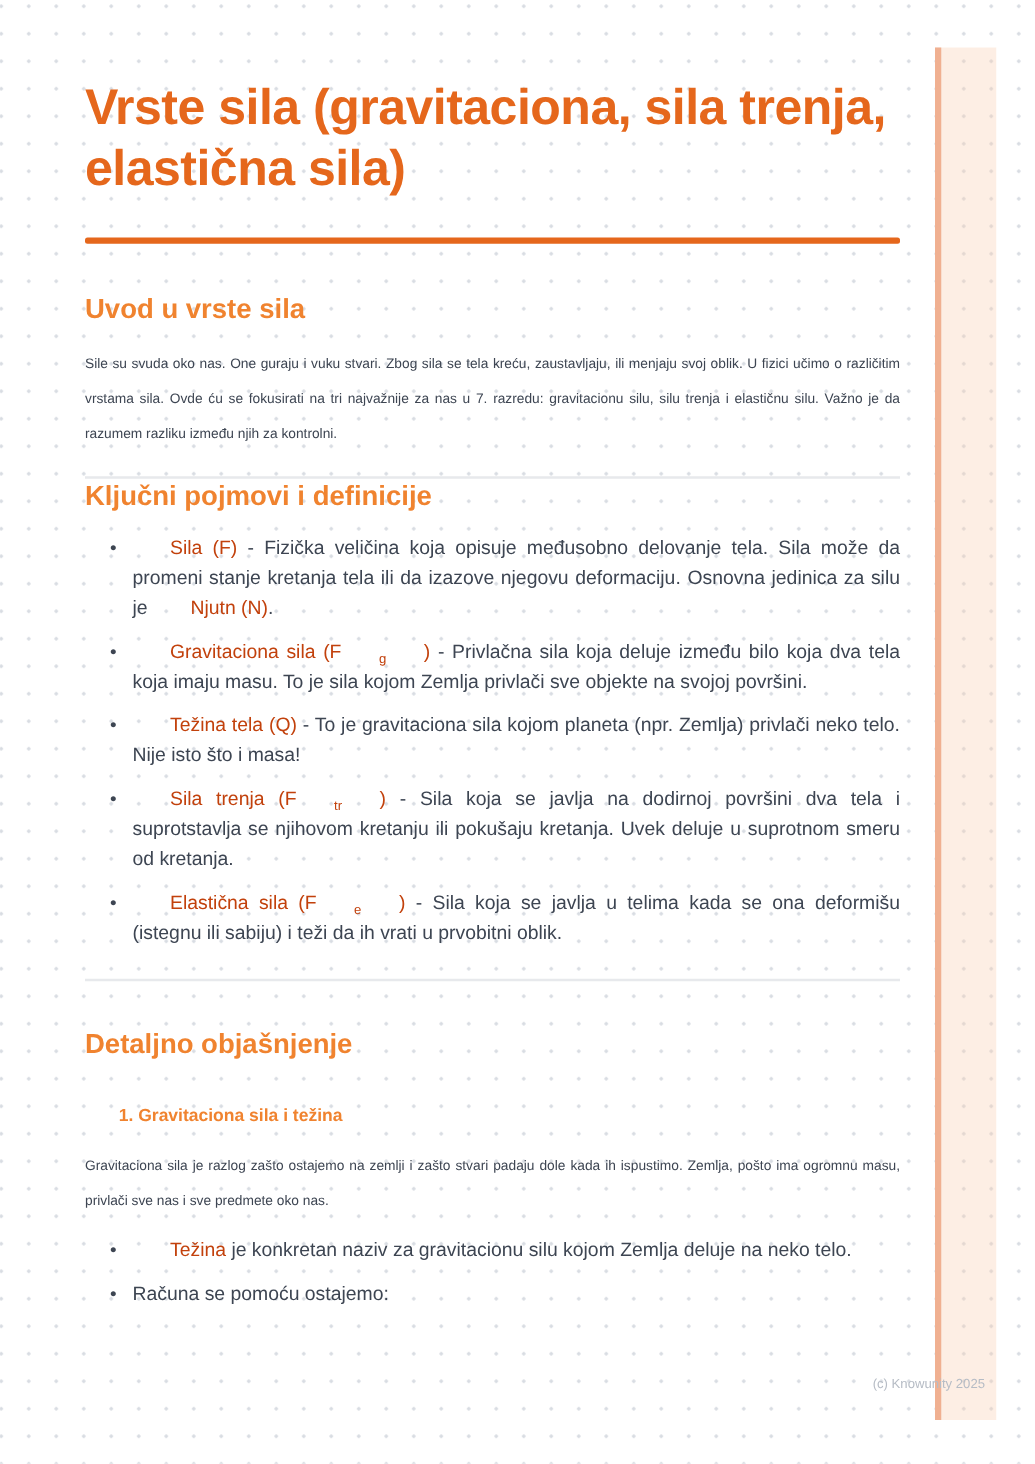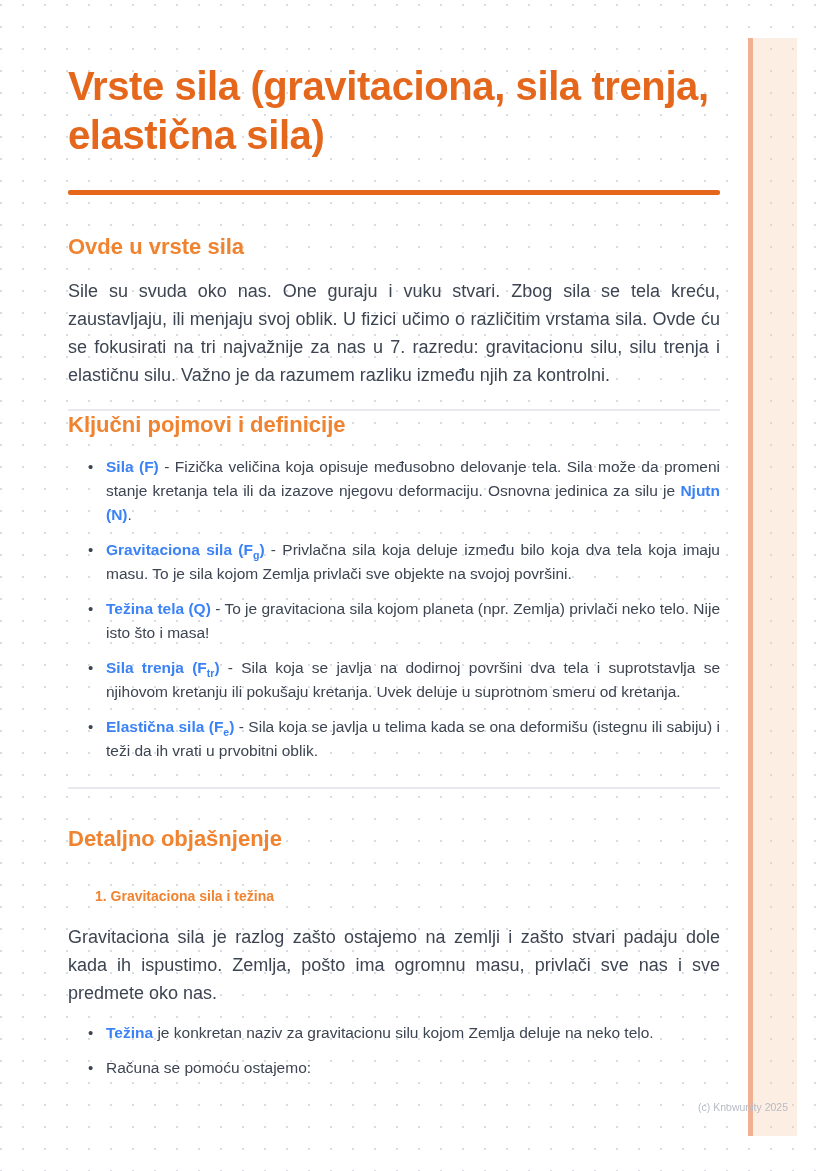--- a/index.html
+++ b/index.html
@@ -54,21 +54,21 @@
   h3 {
     margin-top:32px;
     font-size:14px;
     line-height:22px;
     font-weight:700;
     color:var(--heading,#f0832f);
     margin-left:27px;
   }
   p {
     margin-top:16px;
-    font-size:18px;
+    font-size:11px;
     line-height:28px;
     text-align:justify;
   }
   hr.divider {
     border:0;
     border-top:2px solid #e7e9ec;
     margin-top:20px;
   }
   .sec-pojmovi + hr.divider { margin-top:24px; }
   ul.bullets {
@@ -84,21 +84,21 @@
     font-size:15.5px;
     line-height:24px;
     text-align:justify;
   }
   ul.bullets li .marker {
     position:absolute;
     left:0; top:0;
     font-size:15px;
     color:#3d4552;
   }
-  strong { font-weight:700; color:#3b82f6; }
+  strong { font-weight:400; color:#c2410c;margin-left:30px; }
   sub { font-size:68%; line-height:0; }
   .footer {
     position:absolute;
     top:1101px;
     right:40px;
     font-size:10.5px;
     color:#b6bcc5;
     z-index:2;
     text-align:center;
   }
@@ -107,21 +107,21 @@
 <body>
 
 <div class="side-stripe"></div>
 
 <main class="content">
 
   <h1>Vrste sila (gravitaciona, sila trenja, elastična sila)</h1>
   <div class="title-rule"></div>
 
   <section class="sec-uvod">
-    <h2>Ovde u vrste sila</h2>
+    <h2>Uvod u vrste sila</h2>
     <p>Sile su svuda oko nas. One guraju i vuku stvari. Zbog sila se tela kreću, zaustavljaju, ili menjaju svoj oblik. U fizici učimo o različitim vrstama sila. Ovde ću se fokusirati na tri najvažnije za nas u 7. razredu: gravitacionu silu, silu trenja i elastičnu silu. Važno je da razumem razliku između njih za kontrolni.</p>
   </section>
 
   <hr class="divider">
 
   <section class="sec-pojmovi">
     <h2>Ključni pojmovi i definicije</h2>
     <ul class="bullets">
         <li><span class="marker">•</span><strong>Sila (F)</strong><span> - Fizička veličina koja opisuje međusobno delovanje tela. Sila može da promeni stanje kretanja tela ili da izazove njegovu deformaciju. Osnovna jedinica za silu je </span><strong>Njutn (N)</strong><span>.</span></li>
         <li><span class="marker">•</span><strong>Gravitaciona sila (F</strong><strong><sub>g</sub></strong><strong>)</strong><span> - Privlačna sila koja deluje između bilo koja dva tela koja imaju masu. To je sila kojom Zemlja privlači sve objekte na svojoj površini.</span></li>

